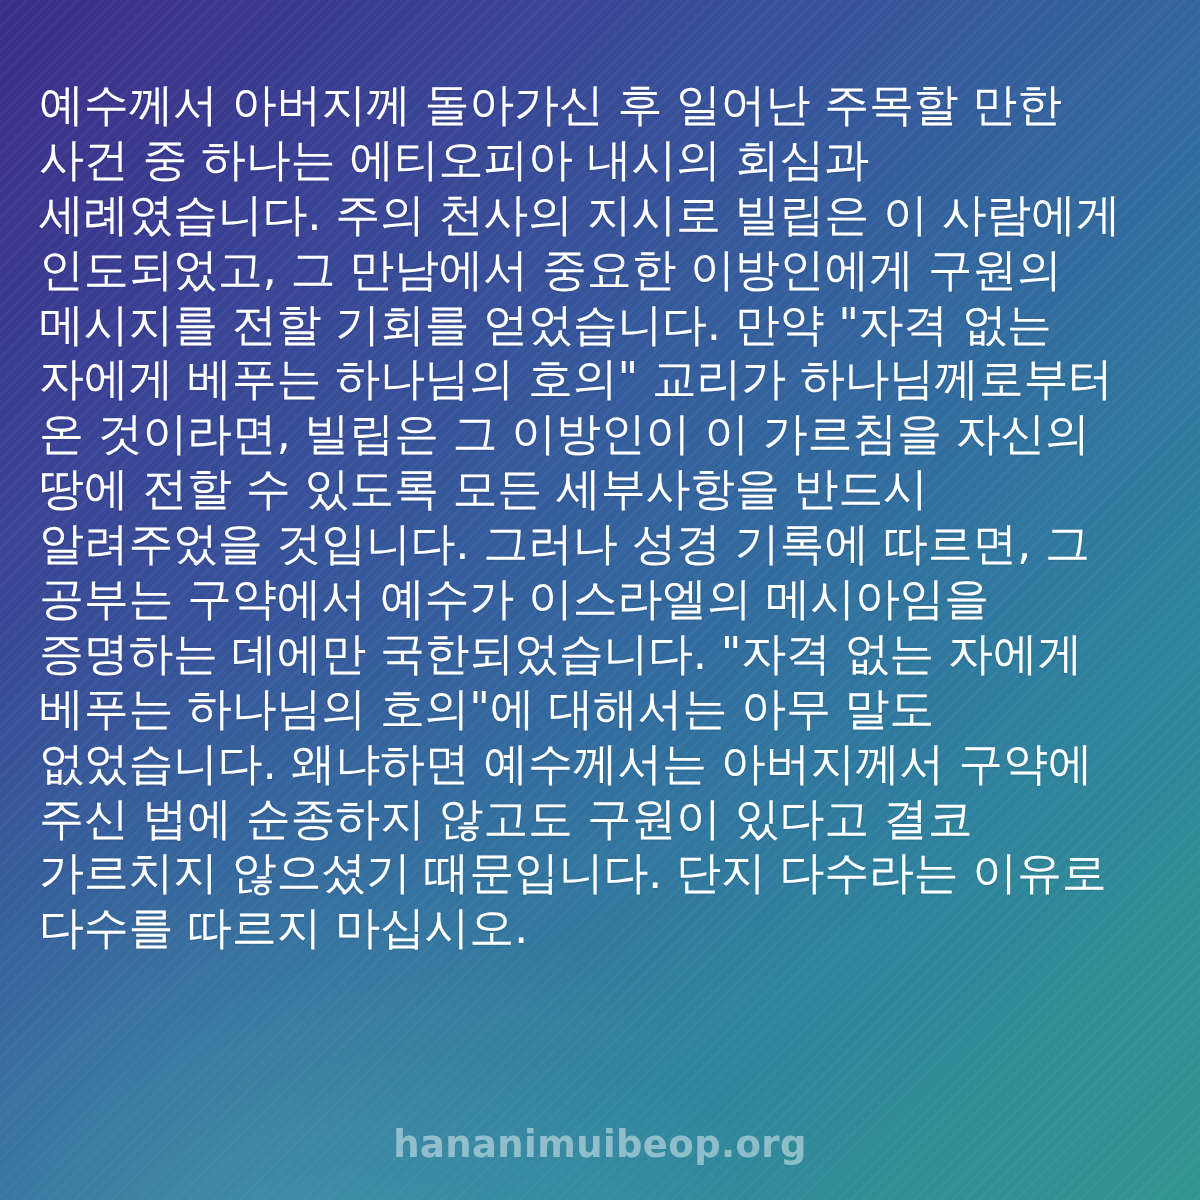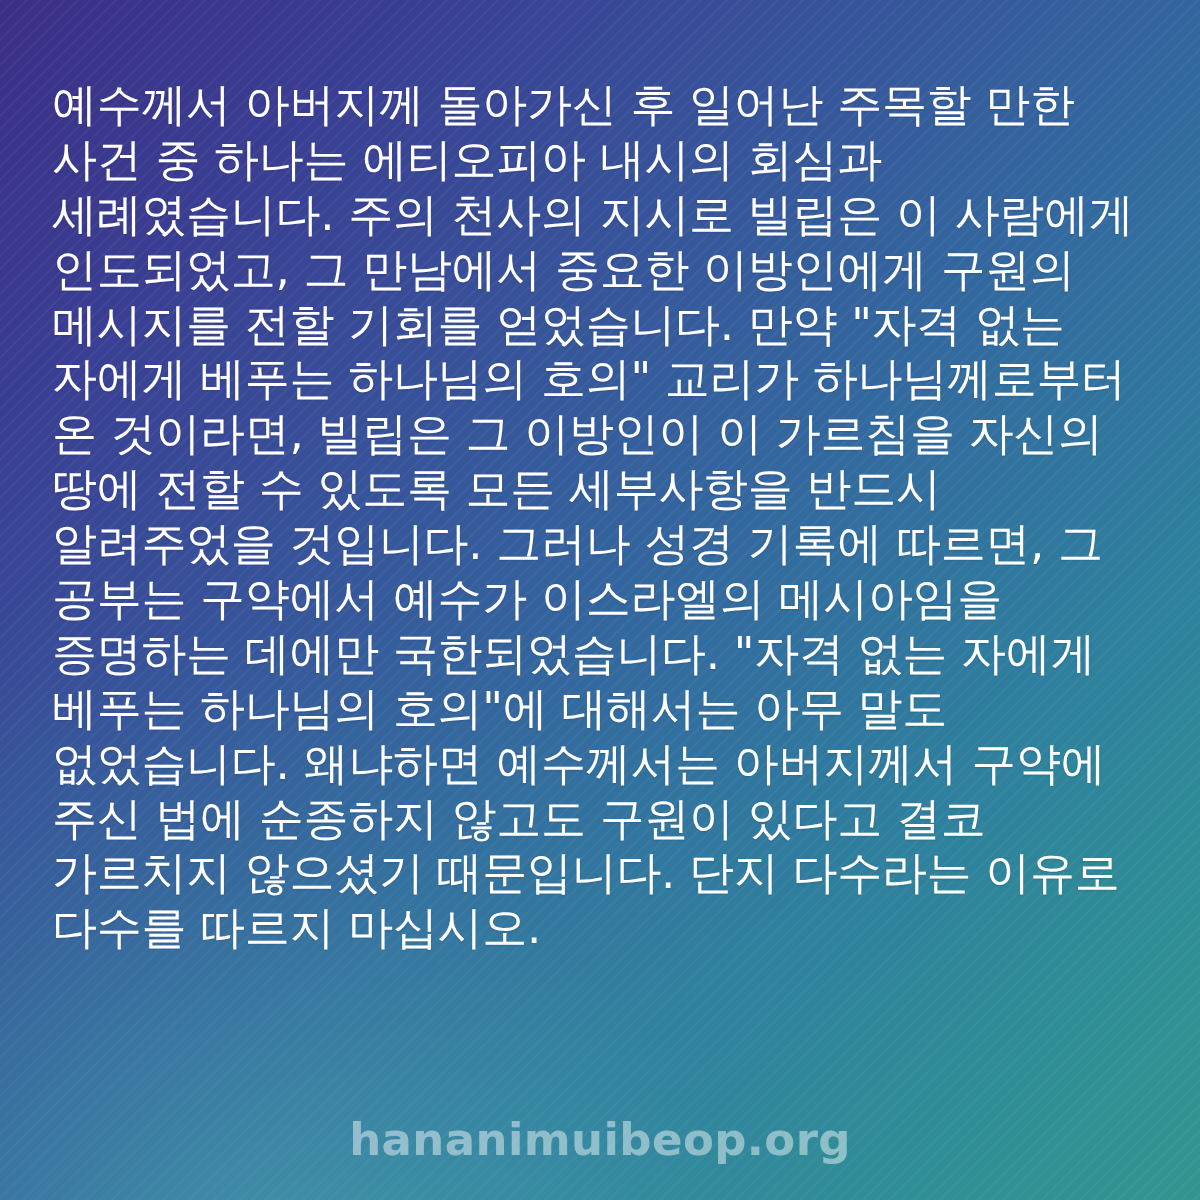--- a/index.html
+++ b/index.html
@@ -46,21 +46,21 @@
     left: -10%;
     bottom: -28%;
     width: 95%;
     height: 75%;
     background: radial-gradient(ellipse at 35% 70%, rgba(90, 190, 180, 0.38) 0%, rgba(60, 150, 160, 0.16) 45%, rgba(0, 0, 0, 0) 72%);
     pointer-events: none;
   }
 
   .quote-body {
     position: absolute;
-    left: 52px;
+    left: 39px;
     right: 52px;
     top: 78px;
     z-index: 2;
     color: #ffffff;
     font-size: 45px;
     line-height: 1.22;
     letter-spacing: -0.3px;
     font-weight: 400;
     word-break: keep-all;
     text-align: left;
@@ -69,21 +69,21 @@
   }
 
   .watermark {
     position: absolute;
     left: 0;
     right: 0;
     bottom: 34px;
     z-index: 3;
     text-align: center;
     color: rgba(255, 255, 255, 0.45);
-    font-size: 45px;
+    font-size: 37px;
     font-weight: 700;
     letter-spacing: 0.4px;
   }
 </style>
 </head>
 <body>
 
 <div class="card">
   <div class="quote-body">예수께서 아버지께 돌아가신 후 일어난 주목할 만한 사건 중 하나는 에티오피아 내시의 회심과 세례였습니다. 주의 천사의 지시로 빌립은 이 사람에게 인도되었고, 그 만남에서 중요한 이방인에게 구원의 메시지를 전할 기회를 얻었습니다. 만약 "자격 없는 자에게 베푸는 하나님의 호의" 교리가 하나님께로부터 온 것이라면, 빌립은 그 이방인이 이 가르침을 자신의 땅에 전할 수 있도록 모든 세부사항을 반드시 알려주었을 것입니다. 그러나 성경 기록에 따르면, 그 공부는 구약에서 예수가 이스라엘의 메시아임을 증명하는 데에만 국한되었습니다. "자격 없는 자에게 베푸는 하나님의 호의"에 대해서는 아무 말도 없었습니다. 왜냐하면 예수께서는 아버지께서 구약에 주신 법에 순종하지 않고도 구원이 있다고 결코 가르치지 않으셨기 때문입니다. 단지 다수라는 이유로 다수를 따르지 마십시오.</div>
 

